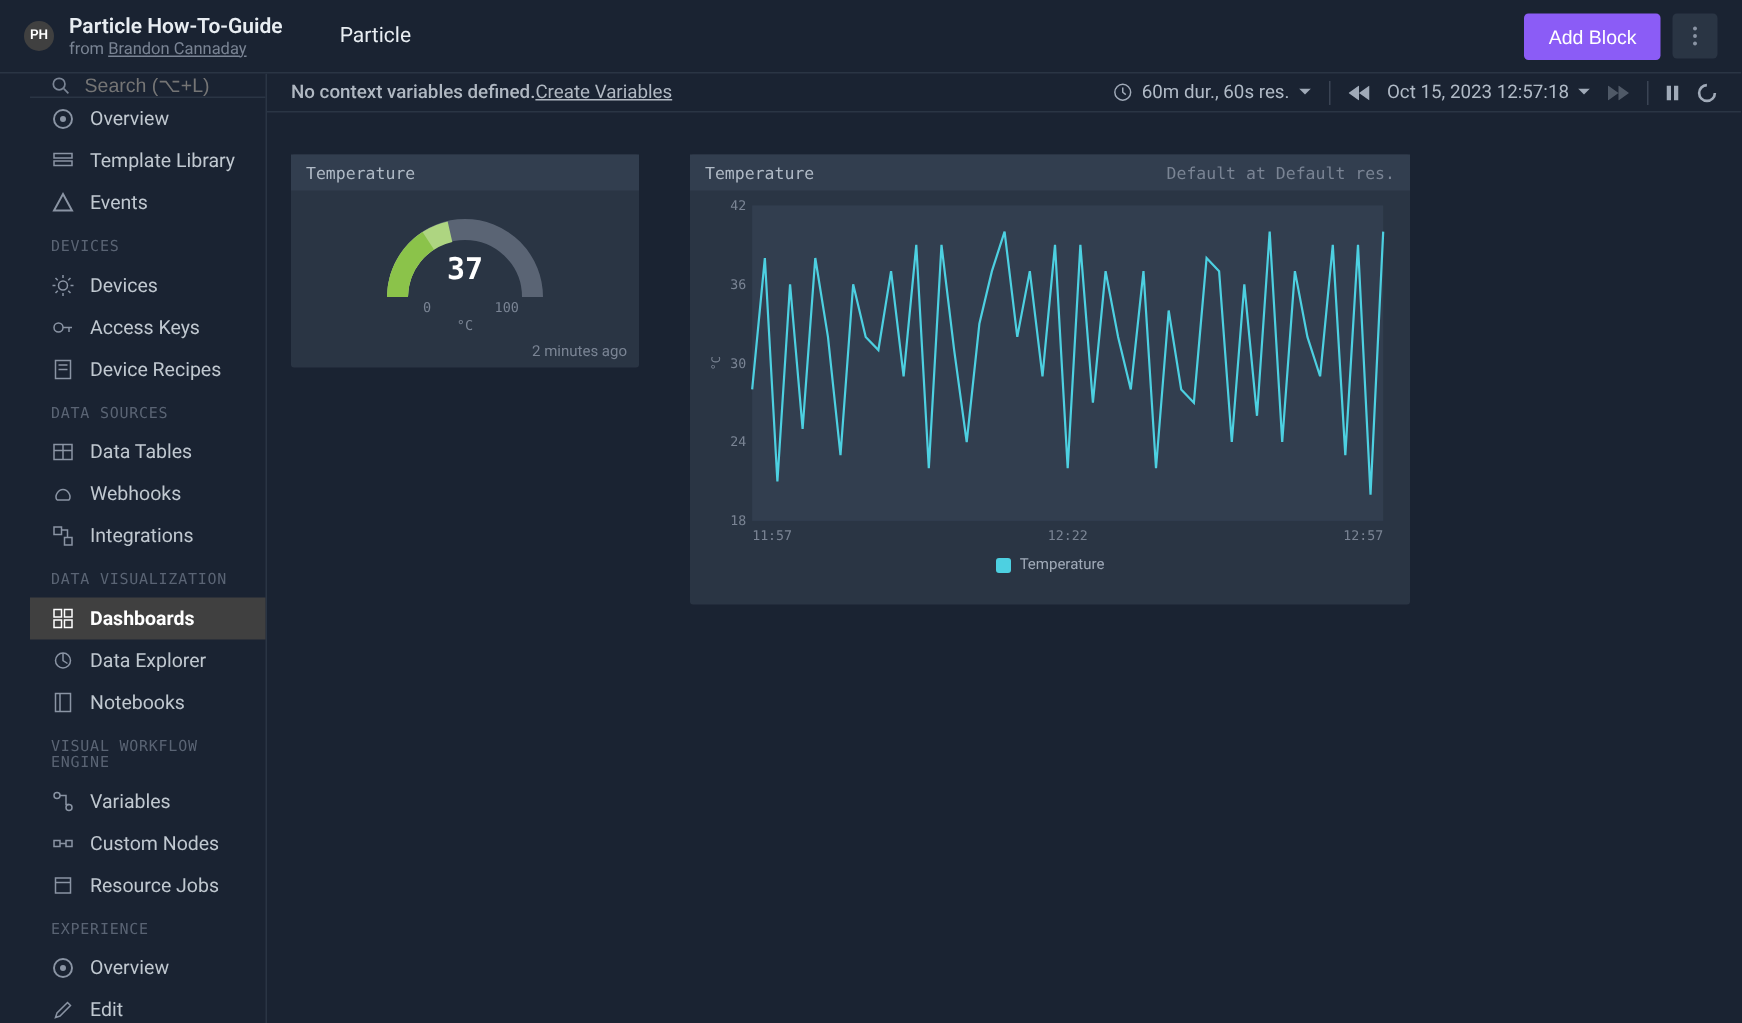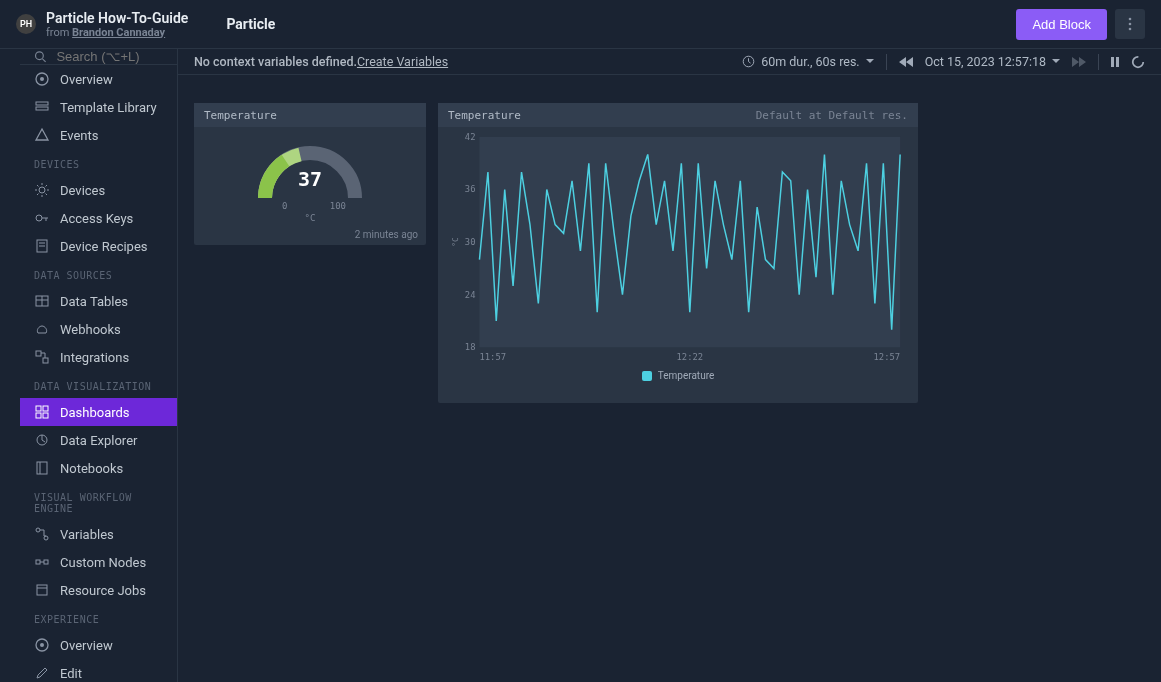--- a/index.html
+++ b/index.html
@@ -22,22 +22,22 @@
   border-bottom: 1px solid #2a3544;
 }
 .avatar {
   width: 20px; height: 20px; border-radius: 50%;
   background: #404040; color: #fff; font-size: 9px; font-weight: 600;
   display: flex; align-items: center; justify-content: center;
   margin-right: 10px;
 }
 .title-block .title { font-size: 14px; font-weight: 600; color: #e8edf2; }
 .title-block .subtitle { font-size: 11px; color: #7a8494; }
-.title-block .subtitle a { color: #7a8494; text-decoration: underline; font-weight: bold; }
-.page-title { margin-left: 38px; font-size: 14px; font-weight: 700; color: #e8edf2; }
+.title-block .subtitle a { color: #7a8494; text-decoration: underline; }
+.page-title { margin-left: 38px; font-size: 14px; font-weight: 400; color: #e8edf2; }
 .spacer { flex: 1; }
 .btn-primary {
   background: #8b5cf6; color: #fff; border: none; padding: 8px 16px;
   border-radius: 3px; font-size: 13px; font-weight: 500; cursor: pointer;
 }
 .btn-icon {
   width: 30px; height: 30px; background: #2a3544; border: none; border-radius: 3px;
   margin-left: 8px; cursor: pointer; color: #7a8494; display: flex;
   align-items: center; justify-content: center;
 }
@@ -56,33 +56,33 @@
   outline: none; width: 100%;
 }
 .nav-section-header {
   font-family: ui-monospace, Menlo, monospace; font-size: 10px; letter-spacing: 0.5px;
   color: #5a6474; padding: 10px 14px 6px;
 }
 .nav-item {
   display: flex; align-items: center; padding: 6px 14px; cursor: pointer;
   color: #c0c8d0; font-size: 13px; text-align: right;
 }
-.nav-item.active { background: #6d28d9; color: #fff; }
+.nav-item.active { background: #404040; color: #fff; font-weight: bold; }
 .nav-item .nav-icon { width: 16px; height: 16px; margin-right: 10px; flex-shrink: 0; }
 .main { flex: 1; display: flex; flex-direction: column; overflow: hidden; }
 .context-bar {
   height: 26px; display: flex; align-items: center; padding: 0 16px;
   border-bottom: 1px solid #2a3544; font-size: 12.5px;
 }
 .context-bar .msg { color: #b0b8c2; font-weight: 500; }
 .context-bar .link { color: #b0b8c2; text-decoration: underline; cursor: pointer; }
 .time-ctrl { display: flex; align-items: center; gap: 12px; color: #b0bac6; }
 .time-ctrl .sep { width: 1px; height: 16px; background: #3a4454; }
 .time-ctrl .tc-item { display: flex; align-items: center; gap: 6px; cursor: pointer; }
-.dash-area { flex: 1; padding: 28px 16px 0 16px; display: flex; gap: 12px; align-items: flex-start; }
+.dash-area { flex: 1; padding: 28px 16px 0 16px; display: flex; gap: 34px; align-items: flex-start; }
 .widget {
   background: #2a3544; border-radius: 2px; display: flex; flex-direction: column;
 }
 .widget-header {
   height: 24px; background: #323e4f; display: flex; align-items: center;
   padding: 0 10px; font-family: ui-monospace, Menlo, monospace; font-size: 11px;
   color: #b0bac6;
 }
 .widget-header .hdr-right { margin-left: auto; color: #7a8494; }
 .gauge-widget { width: 232px; height: 142px; }

